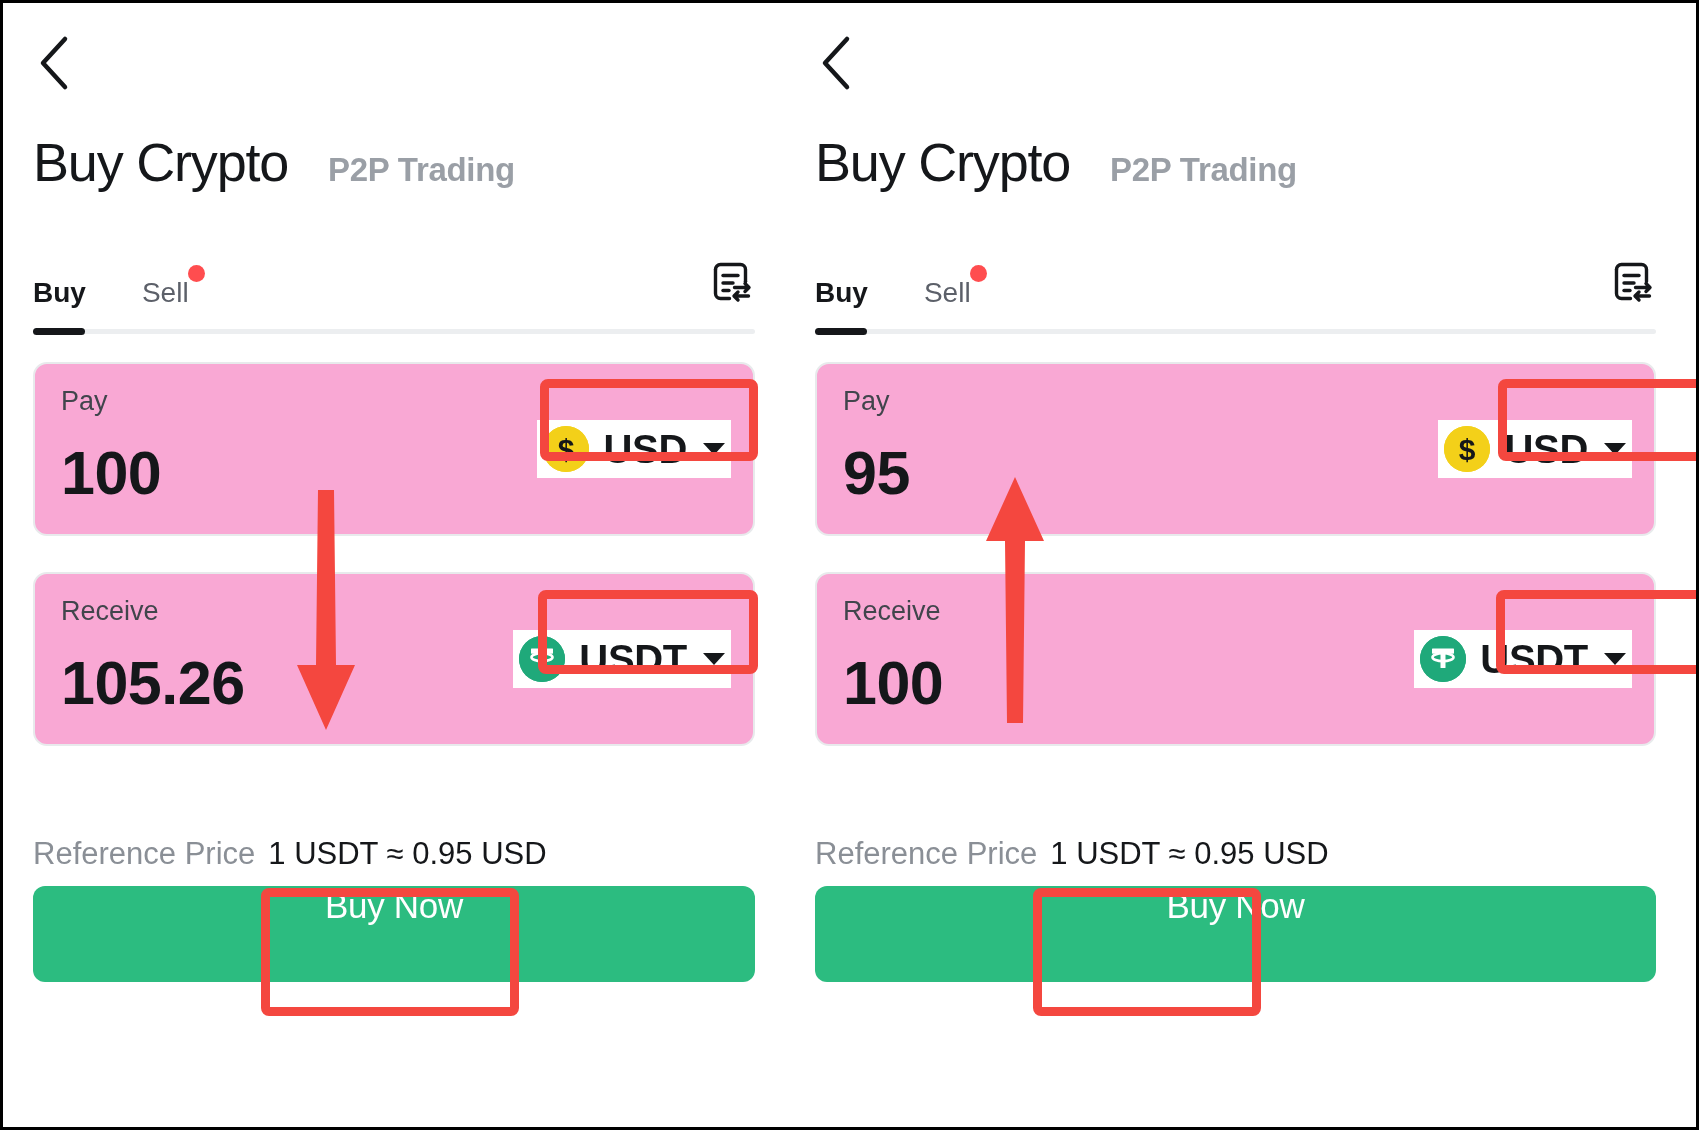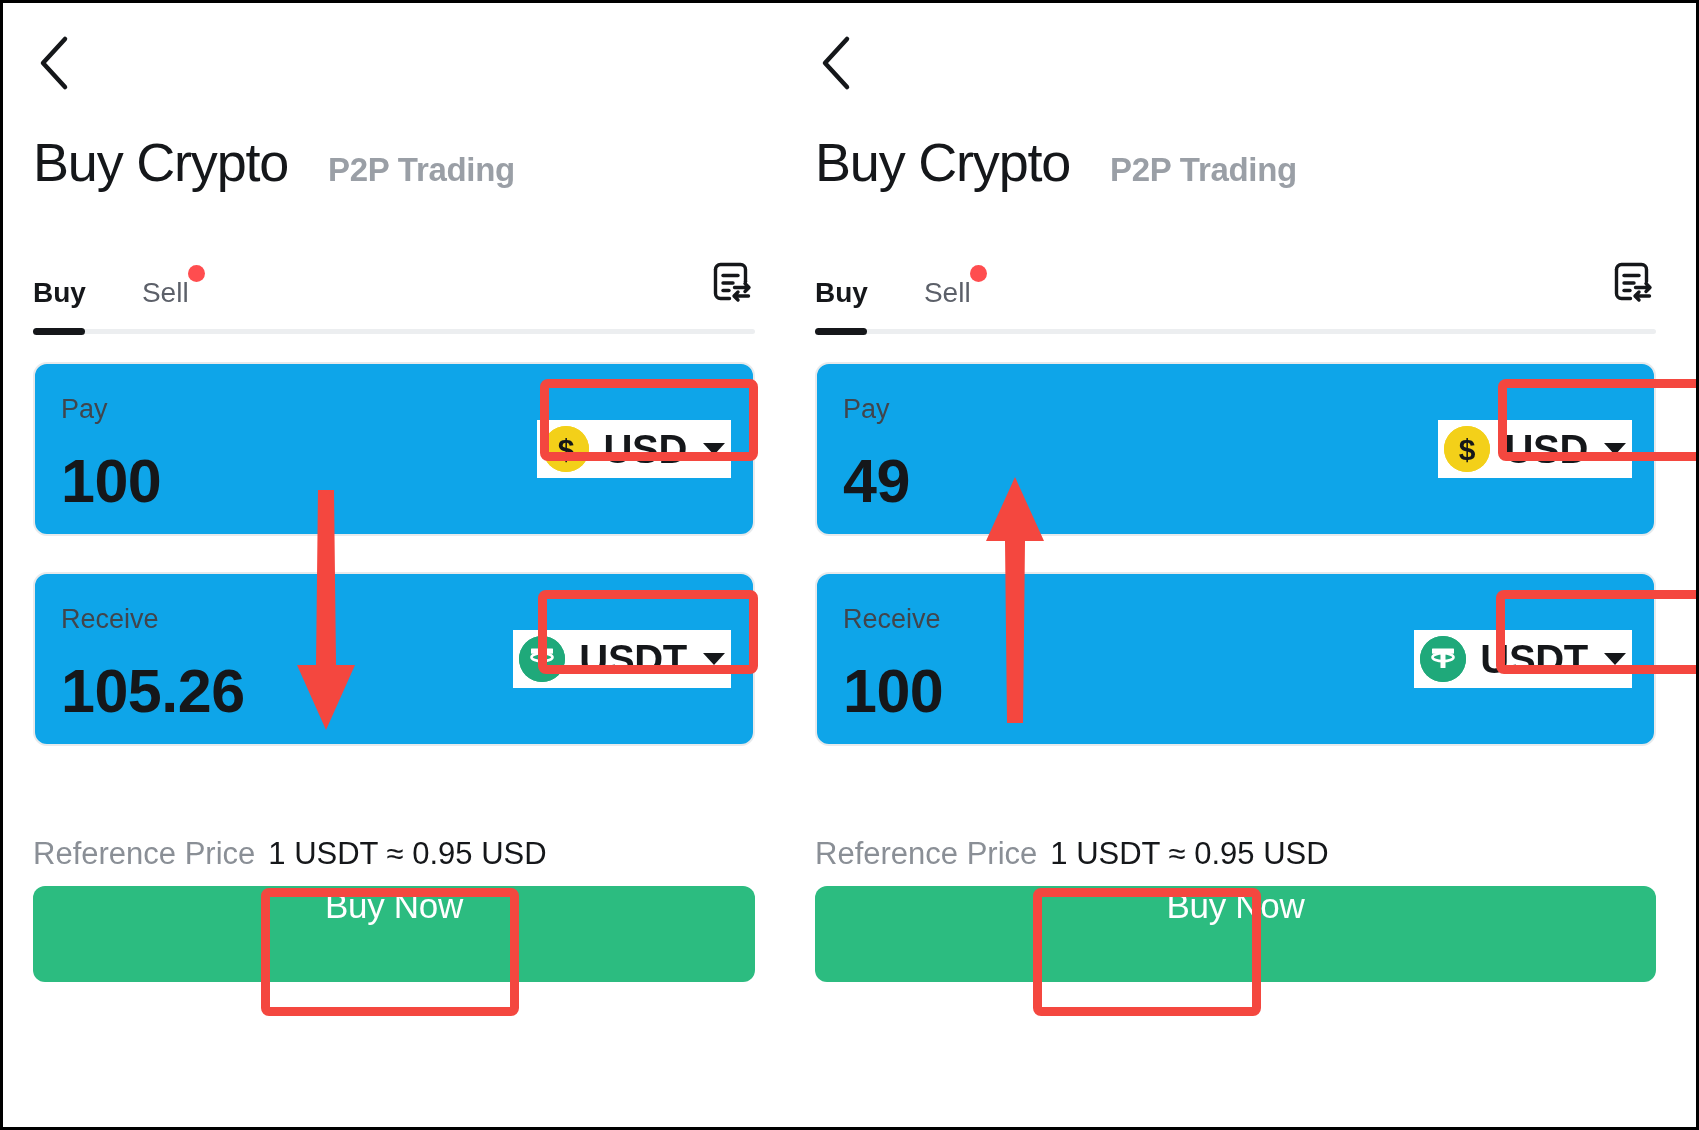--- a/index.html
+++ b/index.html
@@ -130,22 +130,22 @@
   }
 
   
   .cards { margin-top: 28px; }
   .amount-card {
     position: relative;
     border: 2px solid #e8eaec;
     border-radius: 14px;
     height: 174px;
     box-sizing: border-box;
-    padding: 32px 26px 0 26px;
-    background: #0ea5e9;
+    padding: 24px 26px 0 26px;
+    background: #f9a8d4;
   }
   .amount-card + .amount-card { margin-top: 36px; }
   .amount-label {
     font-size: 27px;
     color: #41454c;
     line-height: 1;
   }
   .amount-value {
     margin-top: 28px;
     font-size: 61px;
@@ -380,21 +380,21 @@
         </svg>
       </div>
       <div class="tab-underline-wrap">
         <div class="tab-underline"></div>
       </div>
 
       <div class="cards">
 
         <div class="amount-card">
           <div class="amount-label">Pay</div>
-          <div class="amount-value">49</div>
+          <div class="amount-value">95</div>
           <div class="currency-pill">
             <span class="coin coin-usd">
               <svg width="46" height="46" viewBox="0 0 46 46">
                 <circle cx="23" cy="23" r="23" fill="#f3d019"></circle>
                 <text x="23" y="34" text-anchor="middle" font-family="'Liberation Sans', sans-serif" font-size="30" font-weight="700" fill="#15171a">$</text>
               </svg>
             </span>
             <span class="currency-code">USD</span>
             <span class="caret"></span>
           </div>

